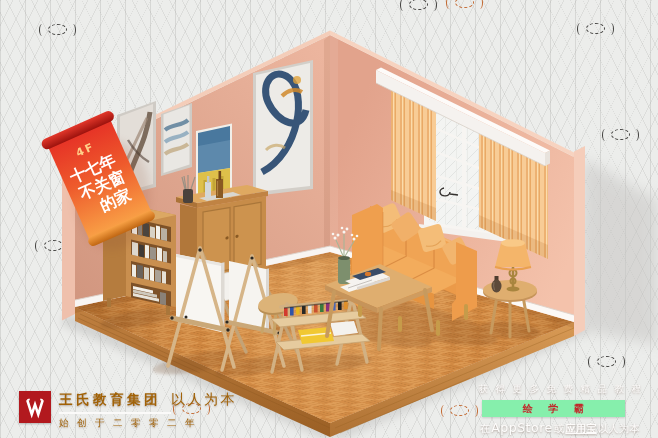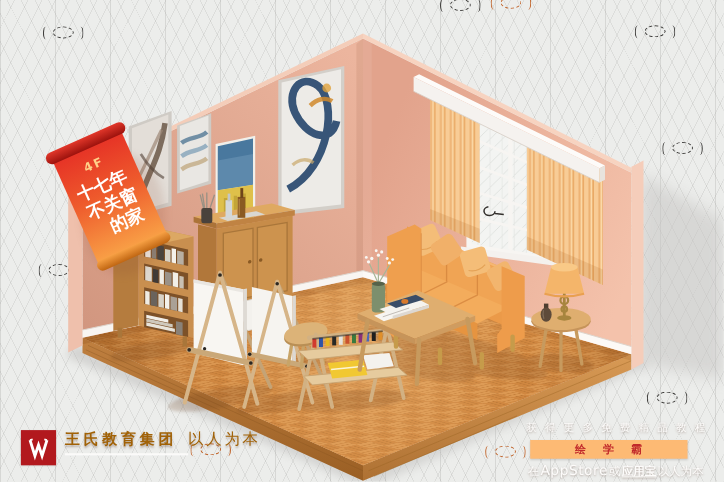--- a/index.html
+++ b/index.html
@@ -28,21 +28,21 @@
   .brand-col{display:flex;flex-direction:column;}
   .brand-row1{display:flex;align-items:baseline;gap:10px;white-space:nowrap;}
   .company{font-size:13.5px;font-weight:bold;letter-spacing:3.5px;}
   .slogan{font-size:14px;letter-spacing:2.5px;}
   .divider{margin-top:3px;width:112px;height:1.5px;background:#fbfaf9;}
   .since{margin-top:3px;font-size:9.5px;letter-spacing:8.5px;white-space:nowrap;}
   
   .promo{position:absolute;right:17px;top:383px;display:flex;flex-direction:column;
          align-items:center;color:#fdfcfb;text-shadow:0 1px 2px rgba(110,85,70,.45);}
   .promo-line1{font-size:9.5px;letter-spacing:7.5px;margin-right:-7.5px;white-space:nowrap;}
-  .promo-box{margin-top:4px;margin-right:13px;width:137px;background:#fdba74;color:#c1292b;
+  .promo-box{margin-top:4px;margin-right:13px;width:137px;background:#86efac;color:#c1292b;
              font-weight:bold;font-size:10px;letter-spacing:6px;text-align:center;
              padding:2px 0 1px 6px;text-shadow:none;box-shadow:0 1px 2px rgba(0,0,0,.15);}
   .promo-line2{margin-top:3px;font-size:10.5px;display:flex;align-items:baseline;gap:1px;white-space:nowrap;}
   .promo-line2 .latin{font-size:12.5px;letter-spacing:.5px;}
   .promo-line2 b{font-weight:bold;text-decoration:underline;}
   svg text{font-family:"DejaVu Sans","Liberation Sans",sans-serif;}
 </style>
 </head>
 <body>
 
@@ -496,20 +496,21 @@
         <path d="M6.5,7.5 L12,25 L16,13 L20,25 L25.5,7.5" fill="none" stroke="#ffffff" stroke-width="3.2" stroke-linejoin="miter"></path>
         <path d="M6.5,7.5 L9.5,6.6 M25.5,7.5 L22.5,6.6" stroke="#ffffff" stroke-width="2"></path>
       </svg>
     </div>
     <div class="brand-col">
       <div class="brand-row1">
         <span class="company">王氏教育集团</span>
         <span class="slogan">以人为本</span>
       </div>
       <div class="divider"></div>
+      <div class="since">始创于二零零二年</div>
     </div>
   </div>
 
   <div class="promo">
     <div class="promo-line1">获得更多免费精品教程</div>
     <div class="promo-box">
       <span>绘 学 霸</span>
     </div>
     <div class="promo-line2">
       <span>在</span>

